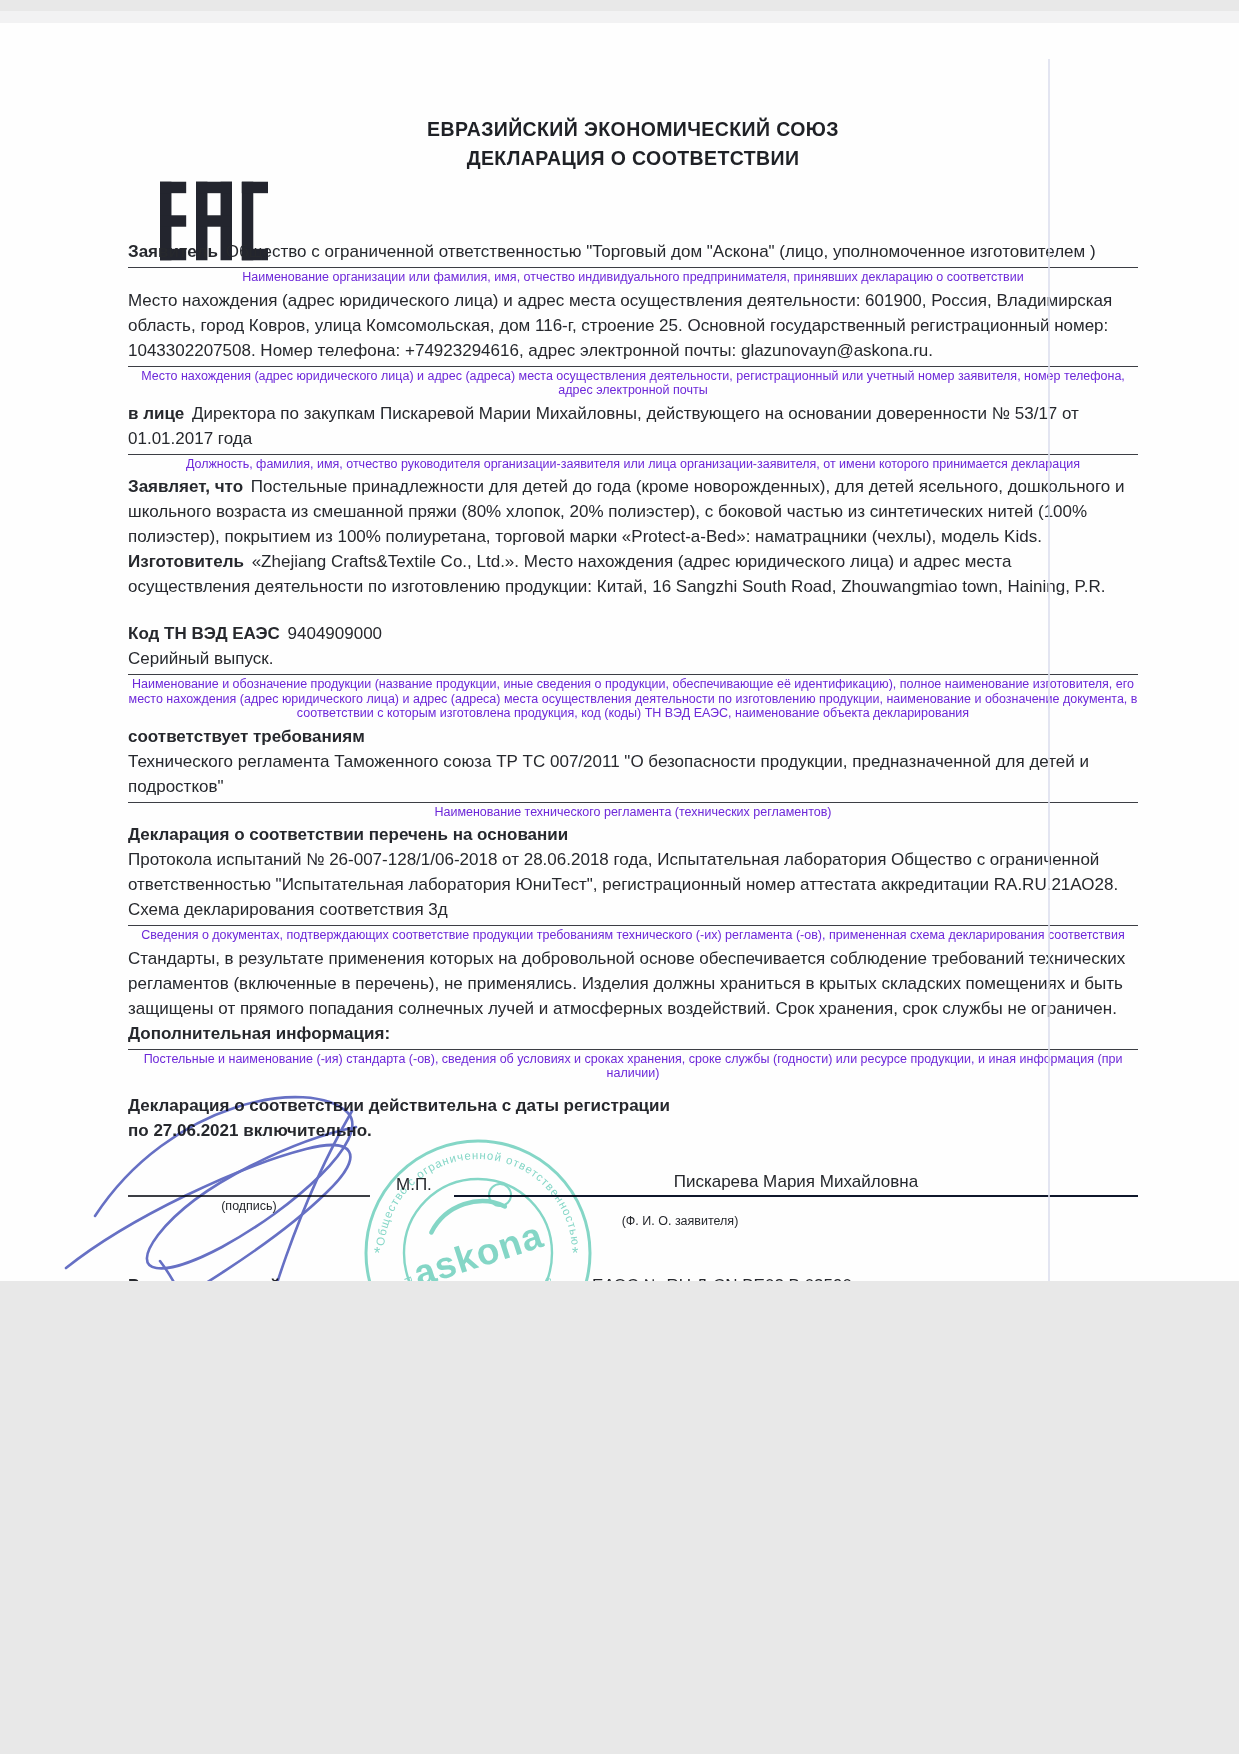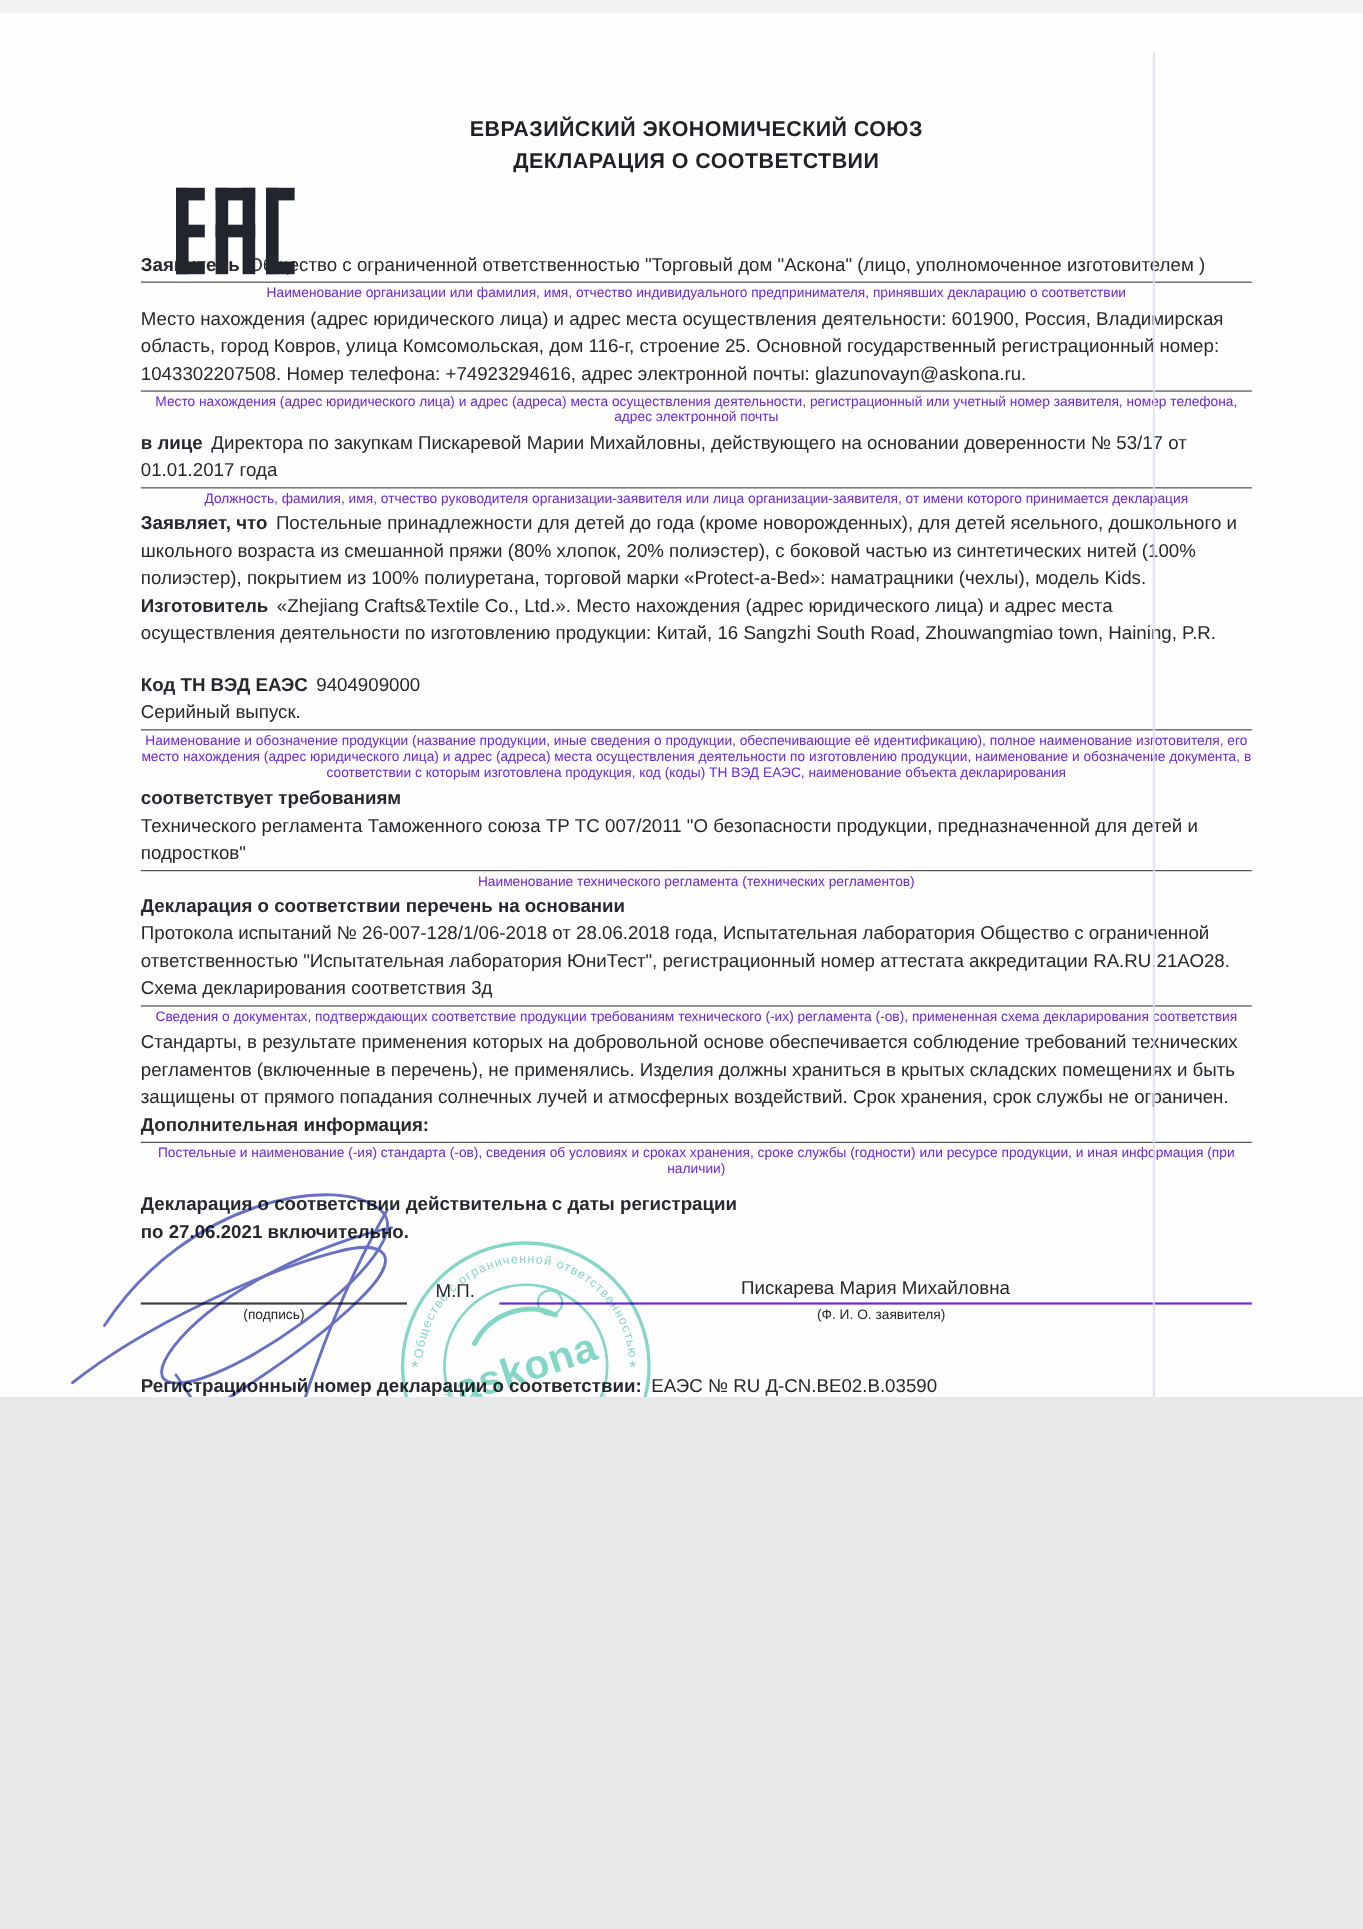--- a/index.html
+++ b/index.html
@@ -1,37 +1,37 @@
 <!DOCTYPE html>
 <html><head>
 <meta charset="utf-8">
 <style>
   html,body{margin:0;padding:0;background:#e8e8e8;}
   .page{
-    position:relative; width:1239px; height:1270px; margin:0 auto;
+    position:relative; width:1239px; height:1270px; margin:11px auto;
     background:#fefefe; overflow:hidden;
     font-family:"Liberation Sans","DejaVu Sans",sans-serif;
     color:#26282d;
   }
   .scan-top-band{position:absolute;left:0;top:0;width:100%;height:12px;background:#f2f2f3;}
   .fold-line{position:absolute;left:1048px;top:48px;bottom:0;width:2px;background:#dcdfee;opacity:.8;}
   .content{position:absolute;left:128px;top:0;width:1010px;}
   .title{ text-align:center; font-weight:bold; font-size:19.5px; line-height:29px; letter-spacing:.4px; margin-top:104px; color:#1f2126;}
   .eac-logo{position:absolute;left:160px;top:166px;}
   p.body{font-size:17px;line-height:25px;margin:0;}
   .b{font-weight:bold;margin-right:3px;}
   .rule{border:none;border-top:1.7px solid #3c3e44;height:0;margin:3px 0 2px 0;}
   .caption{font-size:12.5px;line-height:14.5px;text-align:center;color:#6d28d9;margin:0 0 3px 0;}
   .sec{margin-top:2px;}
   .gap{height:20px;}
   .sigrow{display:flex;align-items:flex-end;margin-top:22px;}
   .sig-left{width:242px;border-bottom:2px solid #3c3e44;height:30px;}
   .sig-mp{font-weight:normal;font-size:17px;margin:0 22px 2px 26px;}
-  .sig-right{flex:1;border-bottom:2px solid #6d28d9;text-align:center;font-size:17px;line-height:26px;}
-  .sigcaps{display:flex;font-size:12.5px;line-height:15px;margin-top:2px;}
+  .sig-right{flex:1;border-bottom:2px solid #0f172a;text-align:center;font-size:17px;line-height:26px;}
+  .sigcaps{display:flex;font-size:12.5px;line-height:15px;margin-top:2px;flex-direction:column;}
   .cap-sign{width:242px;text-align:center;}
   .cap-name{flex:1;text-align:center;margin-left:94px;}
   .reg{font-size:17px;line-height:25px;margin:0;}
   .reg .b{margin-right:4px;}
   .reg-number{margin-top:44px;}
   .reg-date{margin-top:15px;}
   .validity{margin-top:12px;}
   .stamp-svg{position:absolute;left:358px;top:1122px;mix-blend-mode:multiply;opacity:.88;}
   .signature-svg{position:absolute;left:0px;top:1020px;mix-blend-mode:multiply;opacity:.9;}
 </style>

